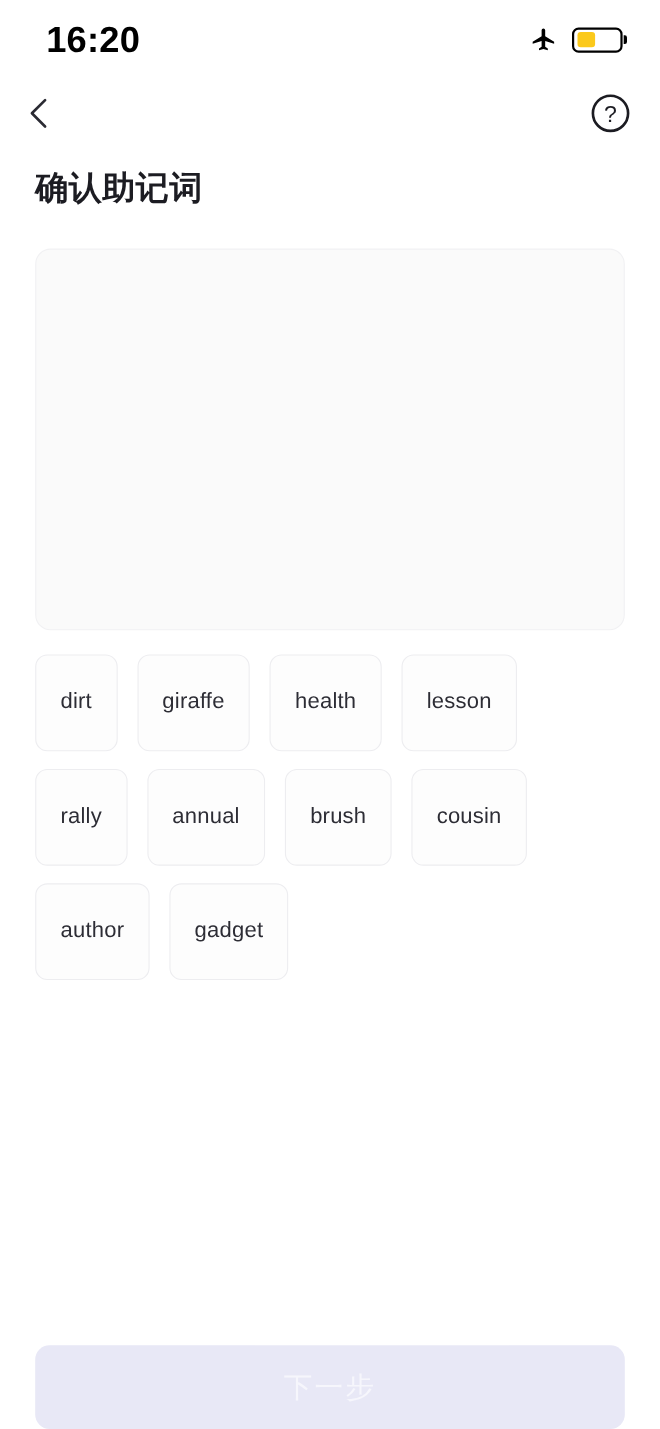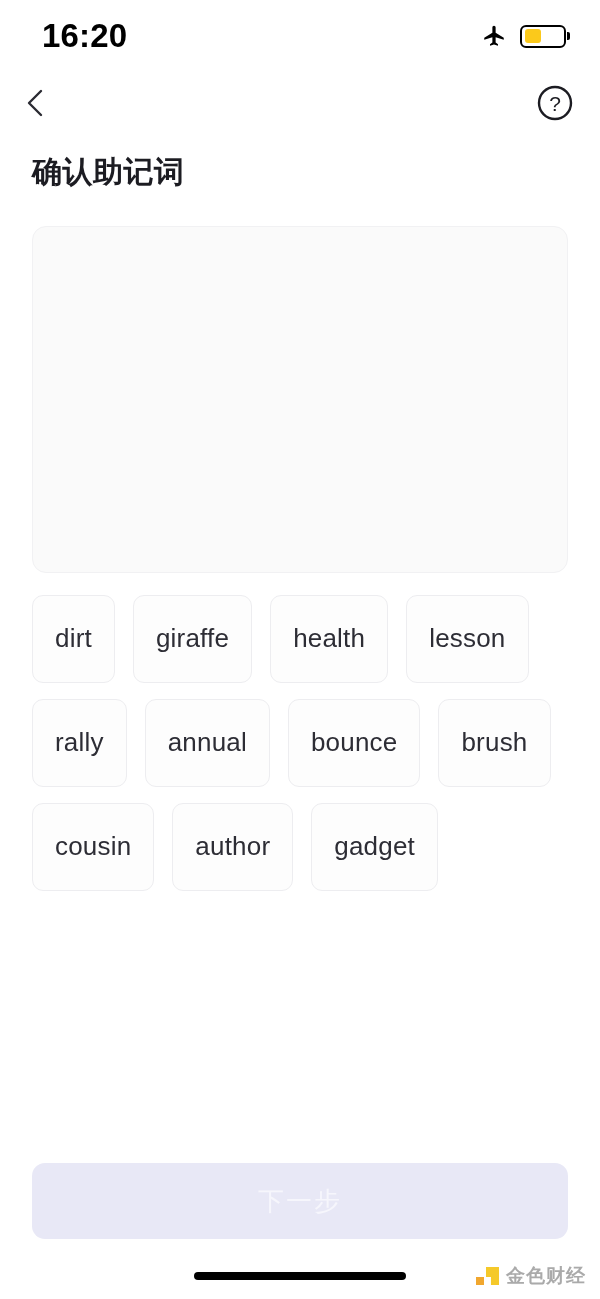--- a/index.html
+++ b/index.html
@@ -138,21 +138,21 @@
   .word-chip {
     min-width: 0;
     height: 88px;
     padding: 4px 22px;
     background: #fdfdfd;
     border: 1px solid #ededf0;
     border-radius: 11px;
     display: flex;
     align-items: center;
     justify-content: center;
-    font-size: 26px;
+    font-size: 20px;
     color: #2d2d35;
     cursor: pointer;
     letter-spacing: 0.2px;
   }
 
   
   .footer {
     margin-top: auto;
     padding: 0 32px 0 32px;
   }
@@ -257,35 +257,24 @@
 
   <div class="answer-panel"></div>
 
   <div class="word-bank">
       <div class="word-chip">dirt</div>
       <div class="word-chip">giraffe</div>
       <div class="word-chip">health</div>
       <div class="word-chip">lesson</div>
       <div class="word-chip">rally</div>
       <div class="word-chip">annual</div>
-      <div class="word-chip">bounce</div>
       <div class="word-chip">brush</div>
       <div class="word-chip">cousin</div>
       <div class="word-chip">author</div>
       <div class="word-chip">gadget</div>
     </div>
 
   <div class="footer">
     <button class="next-button" disabled="">下一步</button>
   </div>
 
-  <div class="bottom-bar">
-    <div class="home-indicator"></div>
-    <div class="watermark">
-      <div class="wm-logo">
-        <div class="wm-sq-a"></div>
-        <div class="wm-sq-b"></div>
-      </div>
-      <div class="wm-text">金色财经</div>
-    </div>
-  </div>
 
 </div>
 
 </body></html>

